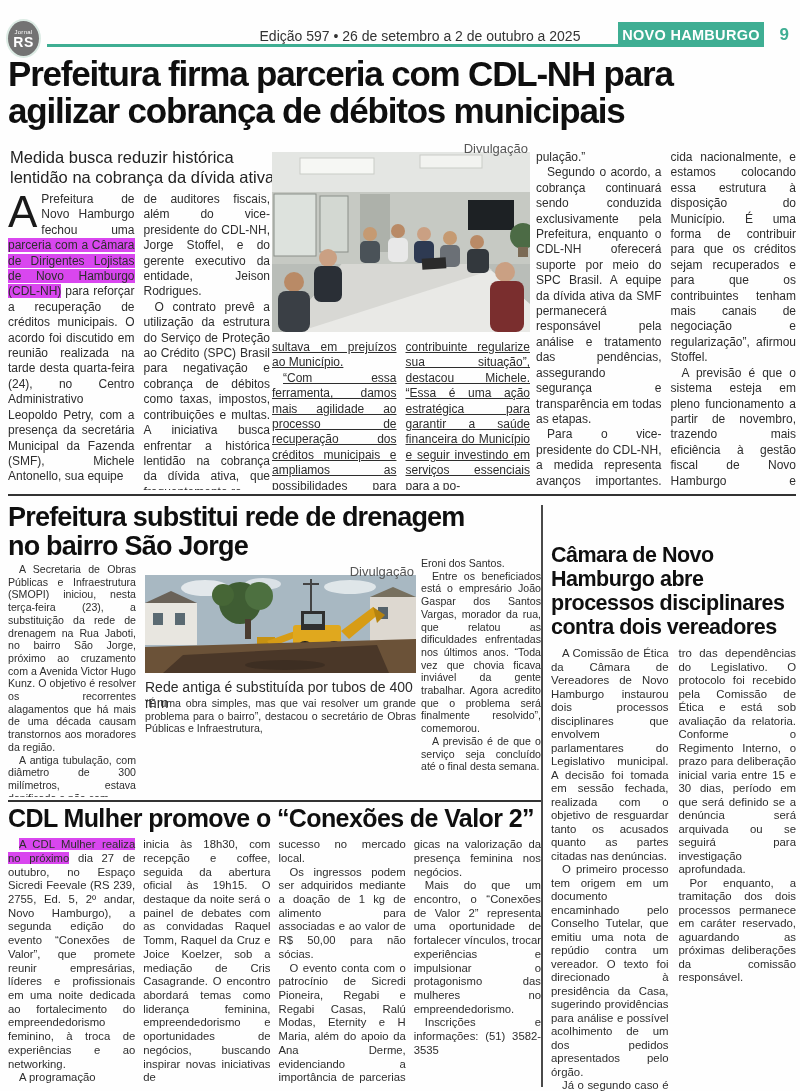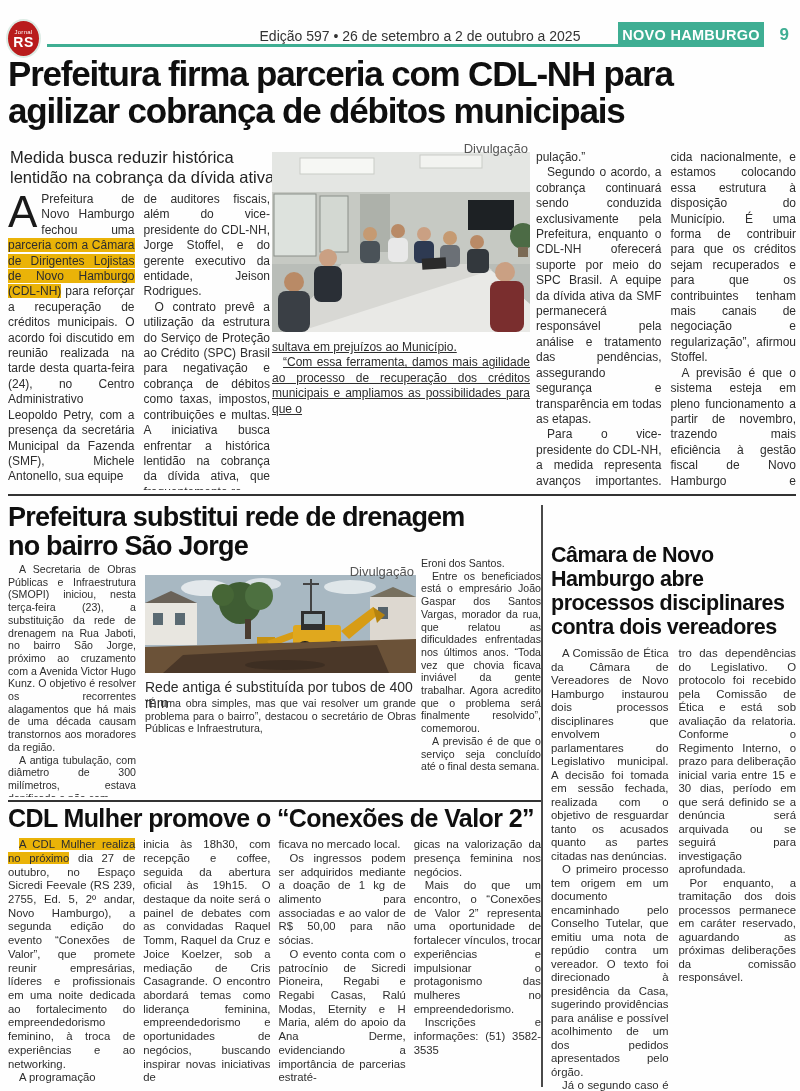--- a/index.html
+++ b/index.html
@@ -1,20 +1,20 @@
 <!DOCTYPE html>
 <html lang="pt"><head>
 <meta charset="utf-8">
 <style>
   html,body{margin:0;padding:0;background:#e9e9e9;}
   .page{position:relative;width:800px;height:1091px;background:#fefefe;
         font-family:"Liberation Sans",sans-serif;color:#2d2d2d;overflow:hidden;margin:0 auto;}
   
   .logo{position:absolute;left:8px;top:21px;width:31px;height:35px;border-radius:50%;
-        background:#b91c1c;color:#fff;display:flex;flex-direction:column;align-items:center;
+        background:#737373;color:#fff;display:flex;flex-direction:column;align-items:center;
         justify-content:center;box-shadow:0 0 0 2px #dcebe4;}
   .logo .lt{font-size:6px;line-height:6px;letter-spacing:.3px;}
   .logo .lm{font-size:14px;line-height:14px;font-weight:bold;letter-spacing:.5px;}
   .edition{position:absolute;left:250px;top:28px;width:340px;text-align:center;
            font-size:14px;font-weight:500;color:#333;}
   .city-badge{position:absolute;left:618px;top:22px;width:146px;height:25px;
               background:#3fae93;color:#fff;font-weight:bold;font-size:14.5px;
               display:flex;align-items:center;justify-content:center;letter-spacing:.3px;}
   .page-num{position:absolute;right:11px;top:25px;color:#3fae93;font-weight:bold;font-size:17px;}
   .header-rule{position:absolute;left:47px;top:44px;width:717px;height:3px;background:#3fae93;}
@@ -25,21 +25,21 @@
            color:#222;white-space:pre-line;font-weight:400;}
   
   .col{flex:1;text-align:justify;}
   .col p{margin:0;text-indent:11px;}
   .col p.cont{text-indent:0;}
   .a1-text{font-size:12px;line-height:15.4px;}
   .a2-text{font-size:10.6px;line-height:12.7px;}
   .a3-text{font-size:11.4px;line-height:13.5px;}
   .a4-text{font-size:11.3px;line-height:13.7px;}
   .dropcap{float:left;font-size:44px;line-height:34px;padding:3px 4px 0 0;font-weight:500;color:#1a1a1a;}
-  .hl{background:#eab308;}
+  .hl{background:#d946ef;}
   .credit{position:absolute;top:-11px;right:2px;font-size:13px;color:#555;}
   .caption{font-size:14px;color:#2b2b2b;}
   
   .a1-left {position:absolute;left:8px;  top:192px;width:262px;height:298px;display:flex;gap:9px;overflow:hidden;}
   .photo1  {position:absolute;left:272px;top:152px;width:258px;height:180px;}
   .a1-mid  {position:absolute;left:272px;top:340px;width:258px;height:150px;display:flex;gap:9px;overflow:hidden;text-decoration:underline;}
   .a1-right{position:absolute;left:536px;top:150px;width:260px;height:340px;display:flex;gap:9px;overflow:hidden;}
   .hr1{position:absolute;left:8px;top:494px;width:788px;height:2px;background:#333;}
   .art2{position:absolute;left:8px;top:503px;width:533px;height:295px;}
   .h2{font-size:27px;line-height:1.06;letter-spacing:-0.8px;}
@@ -122,20 +122,23 @@
       <circle cx="233" cy="120" r="10" fill="#caa083"></circle>
         <rect x="218" y="129" width="34" height="51" rx="8" fill="#7a2e2e"></rect>
       <rect x="150" y="106" width="24" height="11" fill="#2b2b2b" transform="rotate(-4 162 111)"></rect>
     </svg>
   </div>
 
   <div class="a1-mid a1-text">
     <div class="col">
       <p class="cont">sultava em prejuízos ao Município.</p>
       <p>“Com essa ferramenta, damos mais agilidade ao processo de recuperação dos créditos municipais e ampliamos as possibilidades para que o</p>
+    </div>
+    <div class="col">
+      <p class="cont">contribuinte regularize sua situação”, destacou Michele. “Essa é uma ação estratégica para garantir a saúde financeira do Município e seguir investindo em serviços essenciais para a po-</p>
     </div>
   </div>
 
   <div class="a1-right a1-text">
     <div class="col">
       <p class="cont">pulação.”</p>
       <p>Segundo o acordo, a cobrança continuará sendo conduzida exclusivamente pela Prefeitura, enquanto o CDL-NH oferecerá suporte por meio do SPC Brasil. A equipe da dívida ativa da SMF permanecerá responsável pela análise e tratamento das pendências, assegurando segurança e transparência em todas as etapas.</p>
       <p>Para o vice-presidente do CDL-NH, a medida representa avanços importantes. “O SPC Brasil é uma ferramenta reconhe-</p>
     </div>
     <div class="col">
@@ -232,21 +235,21 @@
     <h4 class="h4">CDL Mulher promove o “Conexões de Valor 2”</h4>
     <div class="a4-cols a4-text">
       <div class="col">
         <p><span class="hl">A CDL Mulher realiza no próximo</span><span> dia 27 de outubro, no Espaço Sicredi Feevale (RS 239, 2755, Ed. 5, 2º andar, Novo Hamburgo), a segunda edição do evento “Conexões de Valor”, que promete reunir empresárias, líderes e profissionais em uma noite dedicada ao fortalecimento do empreendedorismo feminino, à troca de experiências e ao networking.</span></p>
         <p>A programação</p>
       </div>
       <div class="col">
         <p class="cont">inicia às 18h30, com recepção e coffee, seguida da abertura oficial às 19h15. O destaque da noite será o painel de debates com as convidadas Raquel Tomm, Raquel da Cruz e Joice Koelzer, sob a mediação de Cris Casagrande. O encontro abordará temas como liderança feminina, empreendedorismo e oportunidades de negócios, buscando inspirar novas iniciativas de</p>
       </div>
       <div class="col">
-        <p class="cont">ficava no mercado local.</p>
+        <p class="cont">sucesso no mercado local.</p>
         <p>Os ingressos podem ser adquiridos mediante a doação de 1 kg de alimento para associadas e ao valor de R$ 50,00 para não sócias.</p>
         <p>O evento conta com o patrocínio de Sicredi Pioneira, Regabi e Regabi Casas, Ralú Modas, Eternity e H Maria, além do apoio da Ana Derme, evidenciando a importância de parcerias estraté-</p>
       </div>
       <div class="col">
         <p class="cont">gicas na valorização da presença feminina nos negócios.</p>
         <p>Mais do que um encontro, o “Conexões de Valor 2” representa uma oportunidade de fortalecer vínculos, trocar experiências e impulsionar o protagonismo das mulheres no empreendedorismo.</p>
         <p>Inscrições e informações: (51) 3582-3535</p>
       </div>
     </div>
   </div>

